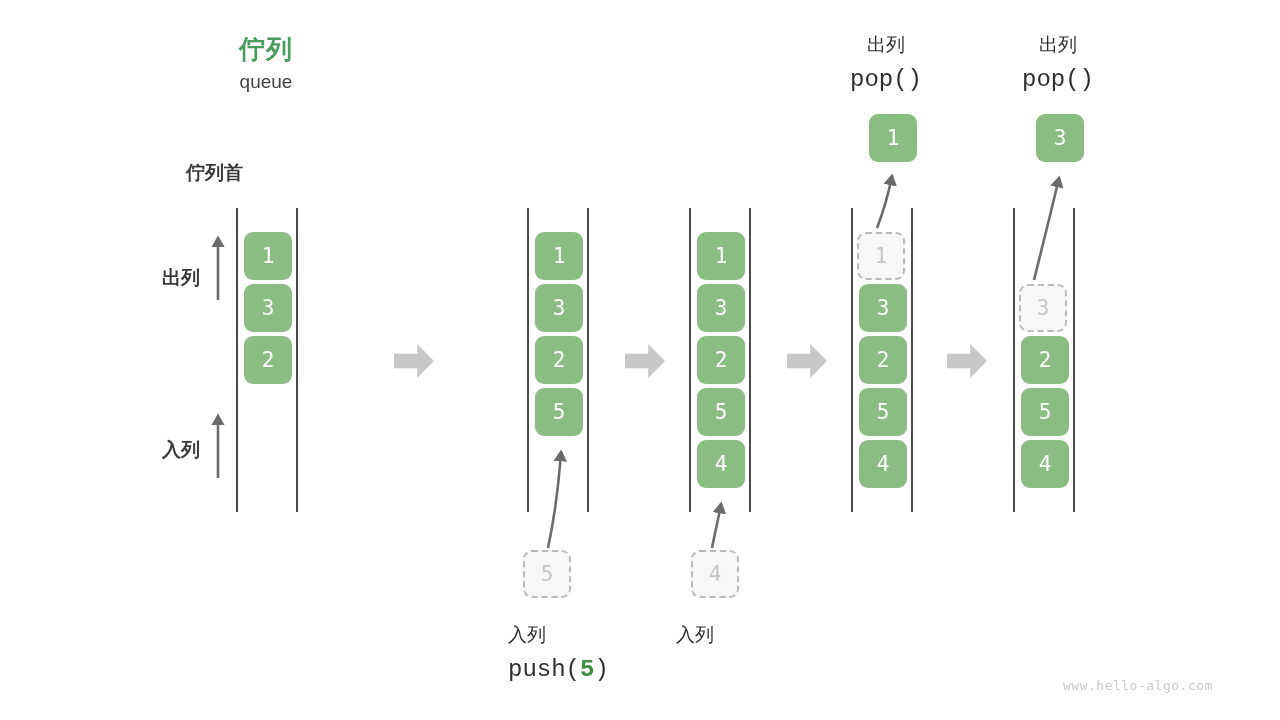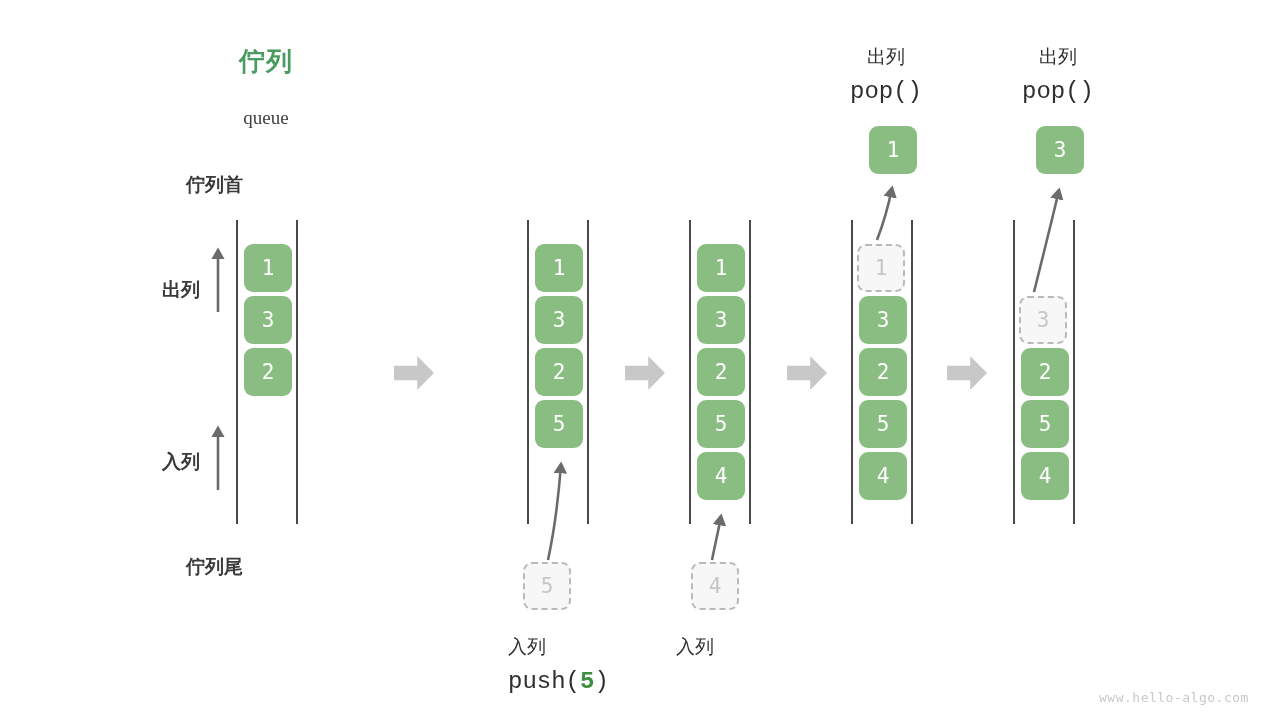--- a/index.html
+++ b/index.html
@@ -1,31 +1,31 @@
 <!DOCTYPE html>
 <html><head>
 <meta charset="utf-8">
 <style>
   html,body{margin:0;padding:0;}
   body{
     width:1280px;height:720px;background:#ffffff;
     font-family:"Liberation Sans","DejaVu Sans",sans-serif;
     position:relative;overflow:hidden;
   }
-  #stage{position:absolute;left:0;top:12px;width:1280px;height:512px;}
+  #stage{position:absolute;left:0;top:0;width:1280px;height:512px;}
   .abs{position:absolute;}
 
   
   .title-cn{
     font-size:26px;font-weight:700;color:#4a9b5e;letter-spacing:1px;
     text-align:center;white-space:nowrap;
   }
   .title-en{
-    font-family:Liberation Serif, serif;
-    font-size:19px;color:#3f3f3f;text-align:center;white-space:nowrap;margin-top:24px;
+    font-family:Liberation Sans, sans-serif;
+    font-size:19px;color:#3f3f3f;text-align:center;white-space:nowrap;
   }
   .edge-label{
     font-size:19px;font-weight:700;color:#3a3a3a;
     white-space:nowrap;
   }
   .side-label{
     font-size:19px;font-weight:700;color:#3a3a3a;
     text-align:right;white-space:nowrap;
   }
   .op-cn{
@@ -74,21 +74,20 @@
 </style>
 </head>
 <body>
 
 <div id="stage">
 
   <div class="abs title-cn" style="left:186px;top:32px;width:160px;">佇列</div>
   <div class="abs title-en" style="left:186px;top:71px;width:160px;">queue</div>
 
   <div class="abs edge-label" style="left:186px;top:160px;width:160px;">佇列首</div>
-  <div class="abs edge-label" style="left:186px;top:542px;width:160px;">佇列尾</div>
 
   <div class="abs side-label" style="left:108px;top:265px;width:92px;">出列</div>
   <div class="abs side-label" style="left:108px;top:437px;width:92px;">入列</div>
 
   <div class="abs rail" style="left:236px;top:208px;height:304px;"></div>
   <div class="abs cell filled" style="left:244px;top:232px;">1</div>
   <div class="abs cell filled" style="left:244px;top:284px;">3</div>
   <div class="abs cell filled" style="left:244px;top:336px;">2</div>
 
   <div class="abs step-arrow" style="left:394px;top:344px;"></div>
@@ -149,15 +148,15 @@
 
     <path d="M548,548 C554,520 558,494 561,452" fill="none" stroke="#6b6b6b" stroke-width="2.6" marker-end="url(#head)"></path>
 
     <path d="M712,548 C716,528 719,516 721,504" fill="none" stroke="#6b6b6b" stroke-width="2.6" marker-end="url(#head)"></path>
 
     <path d="M877,228 C884,210 888,196 892,176" fill="none" stroke="#6b6b6b" stroke-width="2.6" marker-end="url(#head)"></path>
 
     <path d="M1034,280 C1044,240 1052,208 1059,178" fill="none" stroke="#6b6b6b" stroke-width="2.6" marker-end="url(#head)"></path>
   </svg>
 
-  <div class="abs watermark" style="left:1063px;top:678px;margin-left:36px;">www.hello-algo.com</div>
+  <div class="abs watermark" style="left:1063px;top:678px;">www.hello-algo.com</div>
 
 </div>
 
 </body></html>

